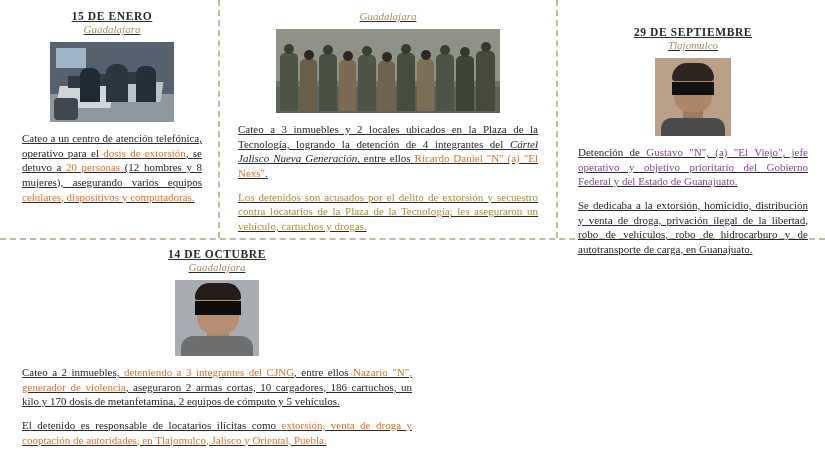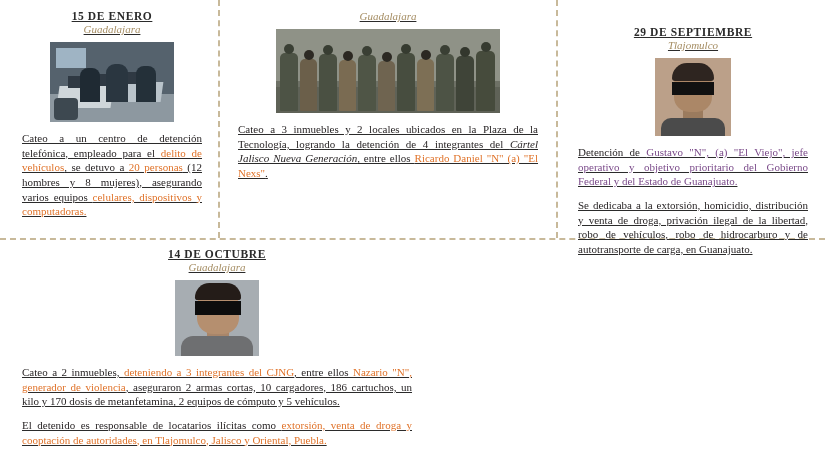--- a/index.html
+++ b/index.html
@@ -143,21 +143,21 @@
       <div class="ph-fill pc1"></div>
       <div class="ph-fill pc2"></div>
       <div class="ph-fill pc3"></div>
       <div class="ph-fill per1"></div>
       <div class="ph-fill per2"></div>
       <div class="ph-fill per3"></div>
       <div class="ph-fill chair"></div>
     </div>
   </div>
   <div class="rich">
-      <p class="body"><span>Cateo a un centro de detención telefónica, empleado para el </span><span class="hl-orange">delito de vehículos</span><span>, se detuvo a </span><span class="hl-orange">20 personas</span><span> (12 hombres y 8 mujeres), asegurando varios equipos </span><span class="hl-orange">celulares, dispositivos y computadoras.</span></p>
+      <p class="body"><span>Cateo a un centro de atención telefónica, operativo para el </span><span class="hl-orange">dosis de extorsión</span><span>, se detuvo a </span><span class="hl-orange">20 personas</span><span> (12 hombres y 8 mujeres), asegurando varios equipos </span><span class="hl-orange">celulares, dispositivos y computadoras.</span></p>
     </div>
 </div>
 
 <div class="panel" style="left:238px; top:10px; width:300px;">
   <div class="city">Guadalajara</div>
   <div class="photo-wrap">
     <div class="photo" id="photo2">
       <div class="ph-fill bgwall"></div>
       <div class="ph-fill stripe"></div>
       <div class="ph-fill ground"></div>
@@ -192,20 +192,21 @@
       <div class="fig" style="left:180px;width:18px; height:55px; background:#3f4438;">
           <span class="head" style="background:#33372d;"></span>
         </div>
       <div class="fig" style="left:200px;width:19px; height:60px; background:#464b3c;">
           <span class="head" style="background:#363b30;"></span>
         </div>
     </div>
   </div>
   <div class="rich">
       <p class="body"><span>Cateo a 3 inmuebles y 2 locales ubicados en la Plaza de la Tecnología, logrando la detención de 4 integrantes del </span><span class="ital">Cártel Jalisco Nueva Generación</span><span>, entre ellos </span><span class="hl-orange">Ricardo Daniel "N" (a) "El Nexs"</span><span>.</span></p>
+      <p class="body"><span class="hl-gold">Los detenidos son acusados por el delito de extorsión y secuestro contra locatarios de la Plaza de la Tecnología; les aseguraron un vehículo, cartuchos y drogas.</span></p>
     </div>
 </div>
 
 <div class="panel" style="left:578px; top:26px; width:230px;">
   <div class="date">29 DE SEPTIEMBRE</div>
   <div class="city">Tlajomulco</div>
   <div class="photo-wrap">
     <div class="photo" id="photo3">
       <div class="ph-fill bg"></div>
       <div class="ph-fill neck"></div>

